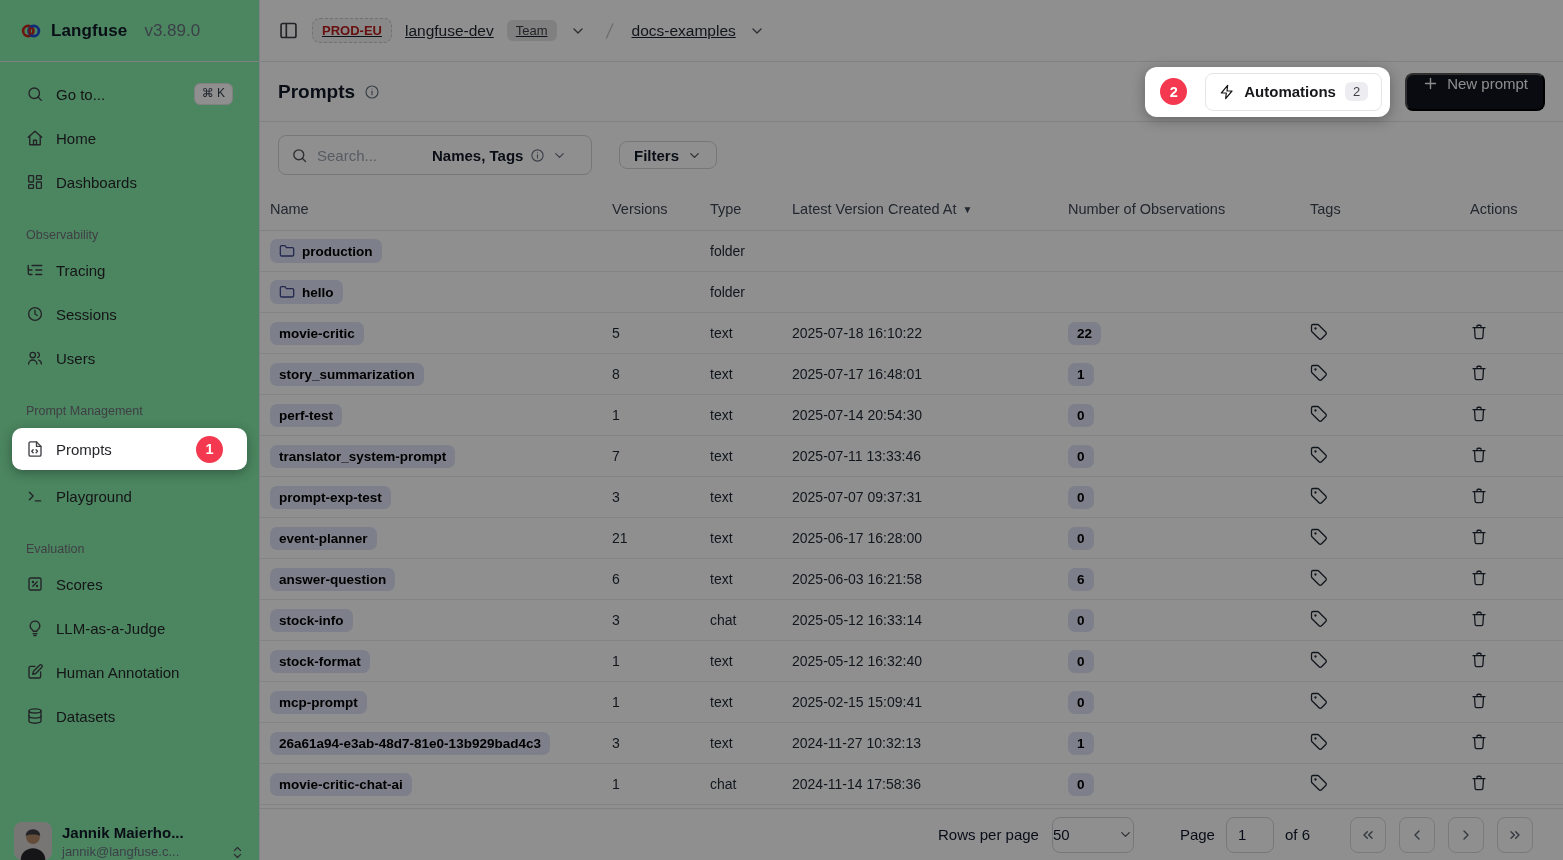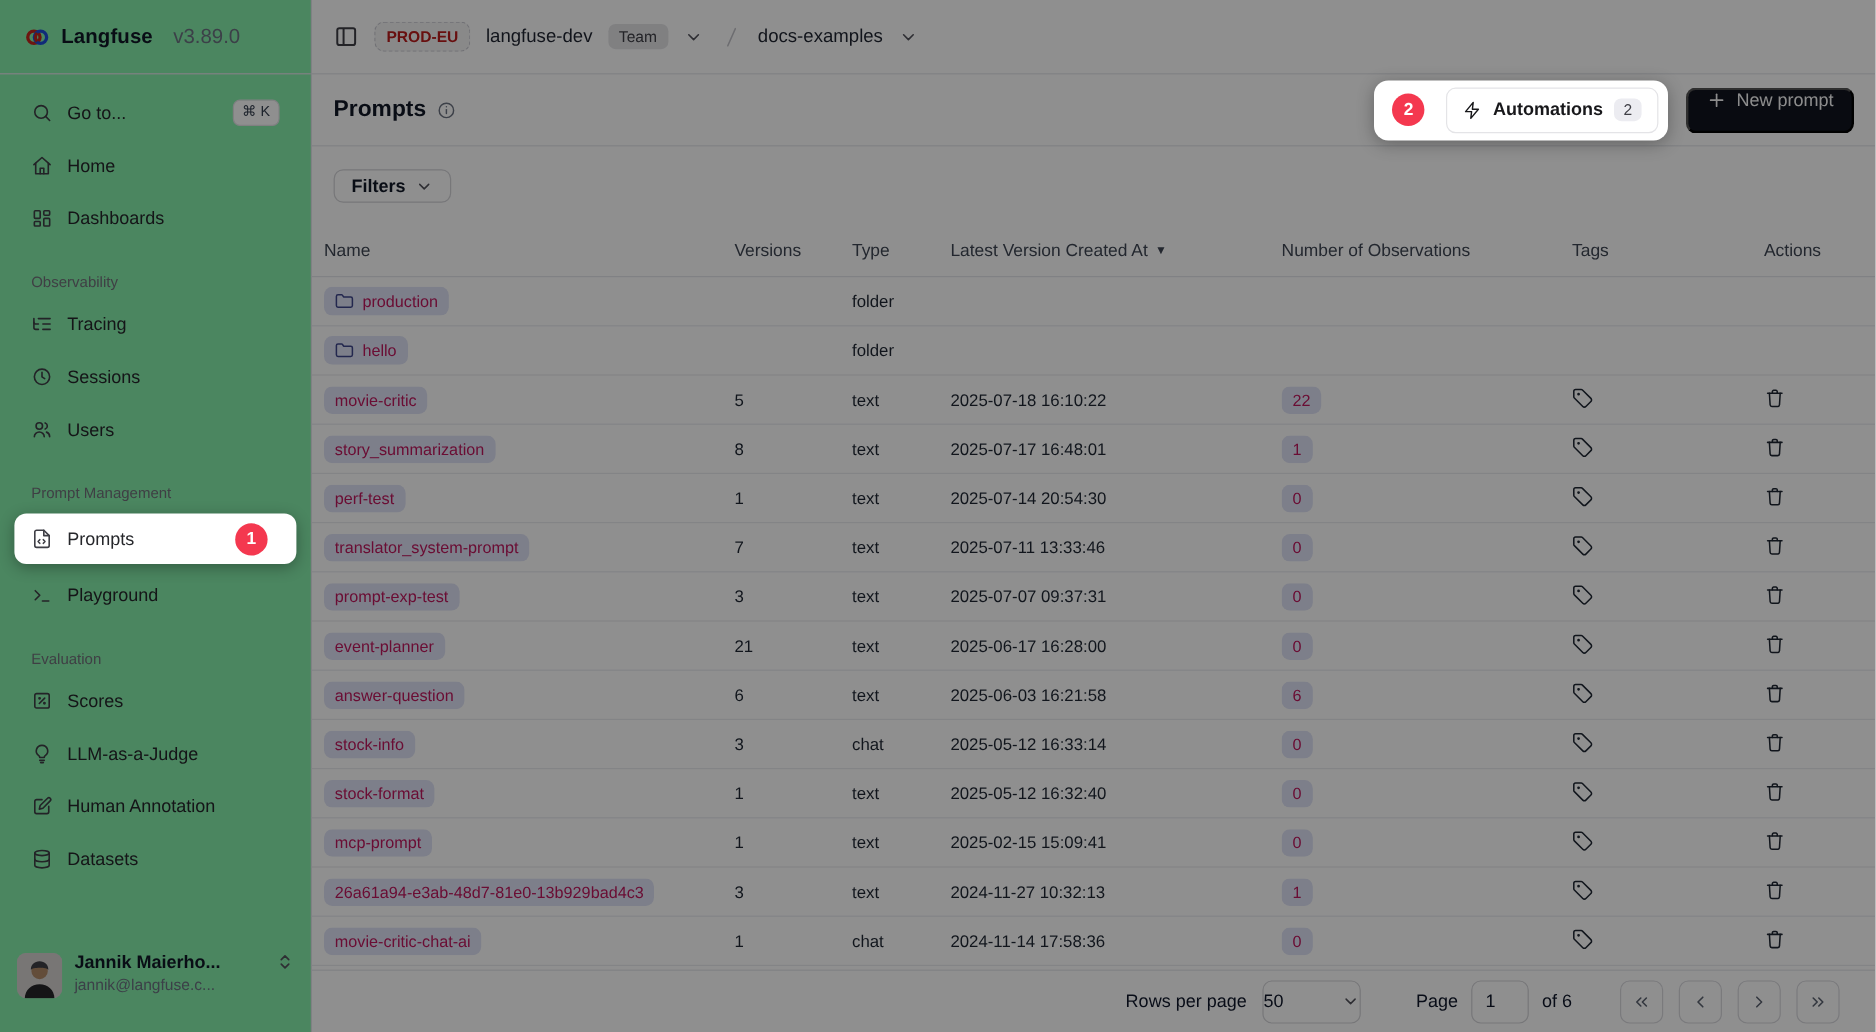--- a/index.html
+++ b/index.html
@@ -34,31 +34,31 @@
   .active-spot {
     position:relative; z-index:60; background:#ffffff; height:42px; margin:4px 12px; padding:0 14px;
     border-radius:10px; box-shadow:0 3px 12px rgba(0,0,0,.32); font-weight:500;
   }
   .badge-red {
     margin-left:auto; margin-right:10px; width:27px; height:27px; border-radius:50%;
     background:#f4384f; color:#fff; font-size:14.5px; font-weight:700;
     display:flex; align-items:center; justify-content:center;
   }
   .user-box {
-    margin-top:auto; flex:0 0 auto; display:flex; align-items:flex-start; gap:10px;
-    padding:10px 14px 28px; cursor:pointer;
+    margin-top:auto; flex:0 0 auto; display:flex; align-items:flex-end; gap:10px;
+    padding:10px 14px 0; cursor:pointer;
   }
   .avatar { width:38px; height:38px; border-radius:8px; overflow:hidden; flex:0 0 auto; }
   .user-name { font-size:15px; font-weight:700; color:#111827; white-space:nowrap; }
   .user-mail { font-size:13px; color:#6b7280; white-space:nowrap; }
   .updown { margin-left:auto; color:#52525b; }
 
   
   .main { position:absolute; left:260px; right:0; top:0; bottom:0; display:flex; flex-direction:column; background:#fff; }
-  .crumb-bar { height:62px; flex:0 0 62px; border-bottom:1px solid #e5e7eb; display:flex; align-items:center; gap:13px; padding:0 18px; }
+  .crumb-bar { height:62px; flex:0 0 62px; border-bottom:1px solid #e5e7eb; display:flex; align-items:center; gap:13px; padding:0 18px;text-decoration:underline; }
   .panel-btn { color:#3f3f46; cursor:pointer; display:flex; }
   .env-badge {
     font-size:13px; font-weight:600; color:#b91c1c; background:#f4f4f5;
     border:1.5px dashed #c9c9d1; border-radius:8px; padding:4px 9px;
   }
   .crumb-txt { font-size:15.5px; font-weight:500; color:#1f2430; }
   .team-pill { font-size:13px; color:#3f3f46; background:#e4e4e7; border-radius:6px; padding:3px 9px; }
   .crumb-chev { color:#52525b; display:flex; }
   .slash { color:#d4d4d8; }
 
@@ -104,22 +104,22 @@
 
   
   .grid-cols { display:grid; grid-template-columns:342px 98px 82px 276px 242px 160px 1fr; align-items:center; padding:0 10px; }
   .table-head { height:43px; flex:0 0 43px; border-bottom:1px solid #e5e7eb; font-size:14.5px; font-weight:500; color:#3f4754; }
   .th { display:flex; align-items:center; gap:6px; }
   .sort-arrow { font-size:10px; color:#3f4754; }
   .tbody { flex:1 1 auto; overflow:hidden; }
   .row { height:41px; border-bottom:1px solid #e9ebef; font-size:14px; color:#1f2733; cursor:pointer; }
   .cell { overflow:hidden; white-space:nowrap; padding-right:8px; }
   .pill {
-    display:inline-flex; align-items:center; gap:7px; background:#dfe3f6; color:#be185d;
-    font-size:13.5px; font-weight:400; padding:4px 9px; border-radius:7px; max-width:100%;
+    display:inline-flex; align-items:center; gap:7px; background:#dfe3f6; color:#000000;
+    font-size:13.5px; font-weight:700; padding:4px 9px; border-radius:7px; max-width:100%;
   }
   .pill .picon { color:#3f478c; display:flex; }
   .obs { justify-content:center; min-width:14px; }
   .rowicon { color:#1f2733; display:inline-flex; cursor:pointer; }
 
   
   .foot {
     height:52px; flex:0 0 52px; border-top:1px solid #e5e7eb;
     display:flex; align-items:center; justify-content:flex-end; padding:0 30px;
     font-size:15px; color:#0f172a;
@@ -375,20 +375,44 @@
               <path d="M12 5v14"></path>
               <path d="M5 12h14"></path>
             </svg>
           </span>
         <span>New prompt</span>
       </button>
     </div>
   </div>
 
   <div class="toolbar">
+    <div class="search-box">
+      <span class="sicon">
+          <svg width="17" height="17" viewBox="0 0 24 24" fill="none" stroke="currentColor" stroke-width="1.9" stroke-linecap="round">
+            <circle cx="11" cy="11" r="7"></circle>
+            <path d="m20.5 20.5-4.2-4.2"></path>
+          </svg>
+        </span>
+      <input class="search-input" placeholder="Search..." style="">
+      <span class="scope">
+        <span class="scope-label">Names, Tags</span>
+        <span class="i">
+            <svg width="15" height="15" viewBox="0 0 24 24" fill="none" stroke="currentColor" stroke-width="1.8" stroke-linecap="round">
+              <circle cx="12" cy="12" r="9"></circle>
+              <path d="M12 11v5"></path>
+              <path d="M12 7.5h.01"></path>
+            </svg>
+          </span>
+        <span class="c">
+            <svg width="15" height="15" viewBox="0 0 24 24" fill="none" stroke="currentColor" stroke-width="2" stroke-linecap="round" stroke-linejoin="round">
+              <path d="m6 9 6 6 6-6"></path>
+            </svg>
+          </span>
+      </span>
+    </div>
     <button class="btn-filters">
       <span>Filters</span>
       <span class="c">
           <svg width="15" height="15" viewBox="0 0 24 24" fill="none" stroke="currentColor" stroke-width="2" stroke-linecap="round" stroke-linejoin="round">
             <path d="m6 9 6 6 6-6"></path>
           </svg>
         </span>
     </button>
   </div>
 

